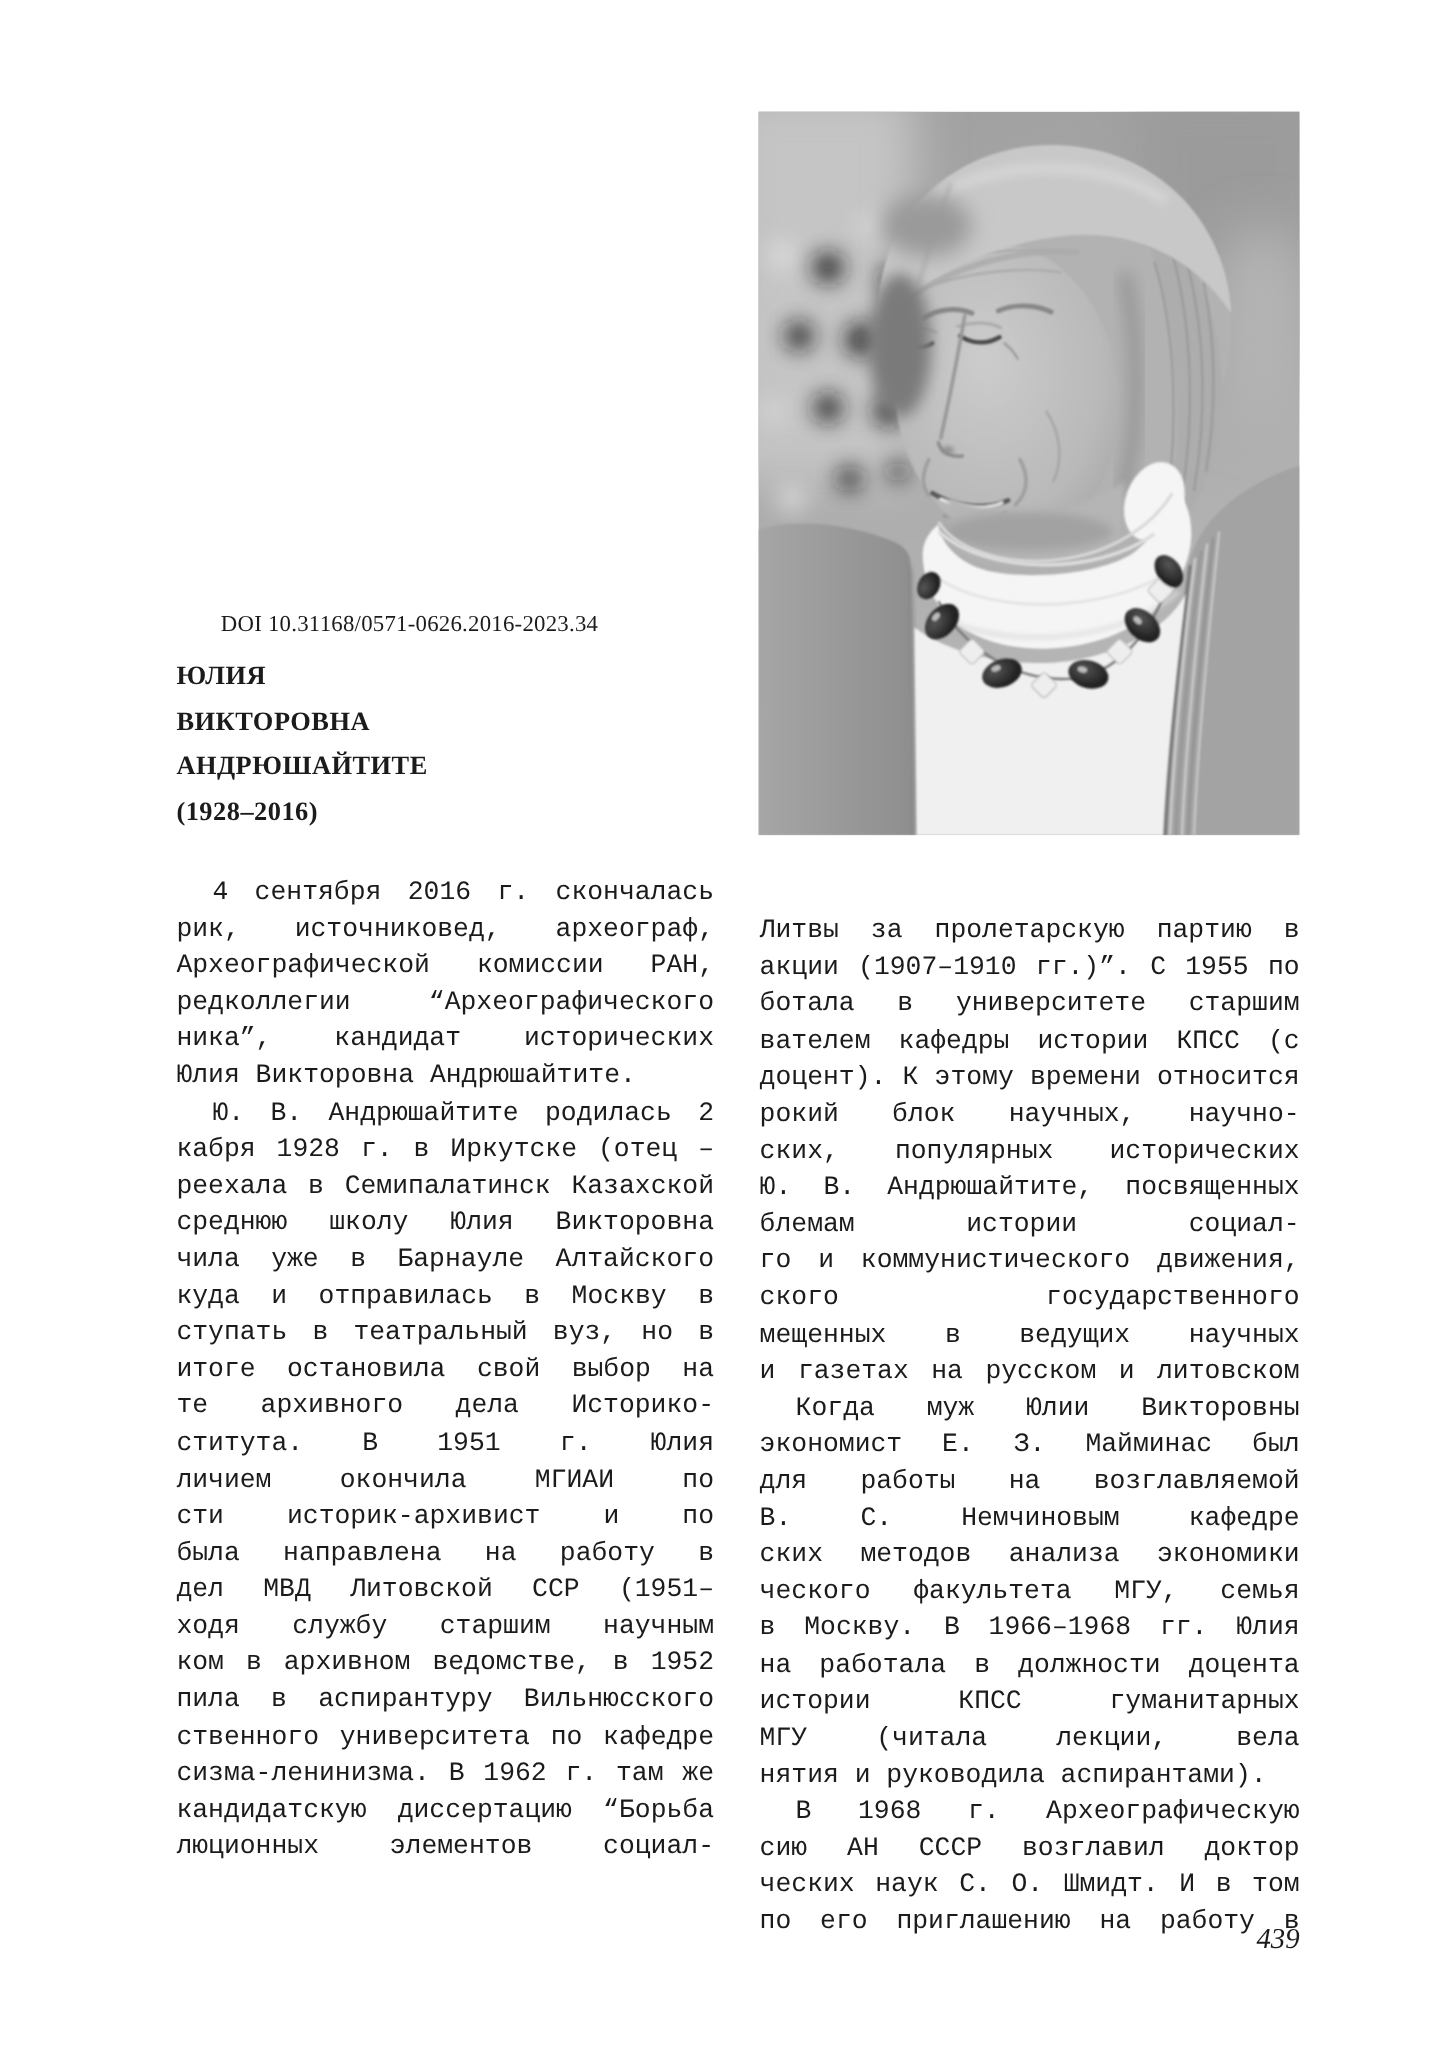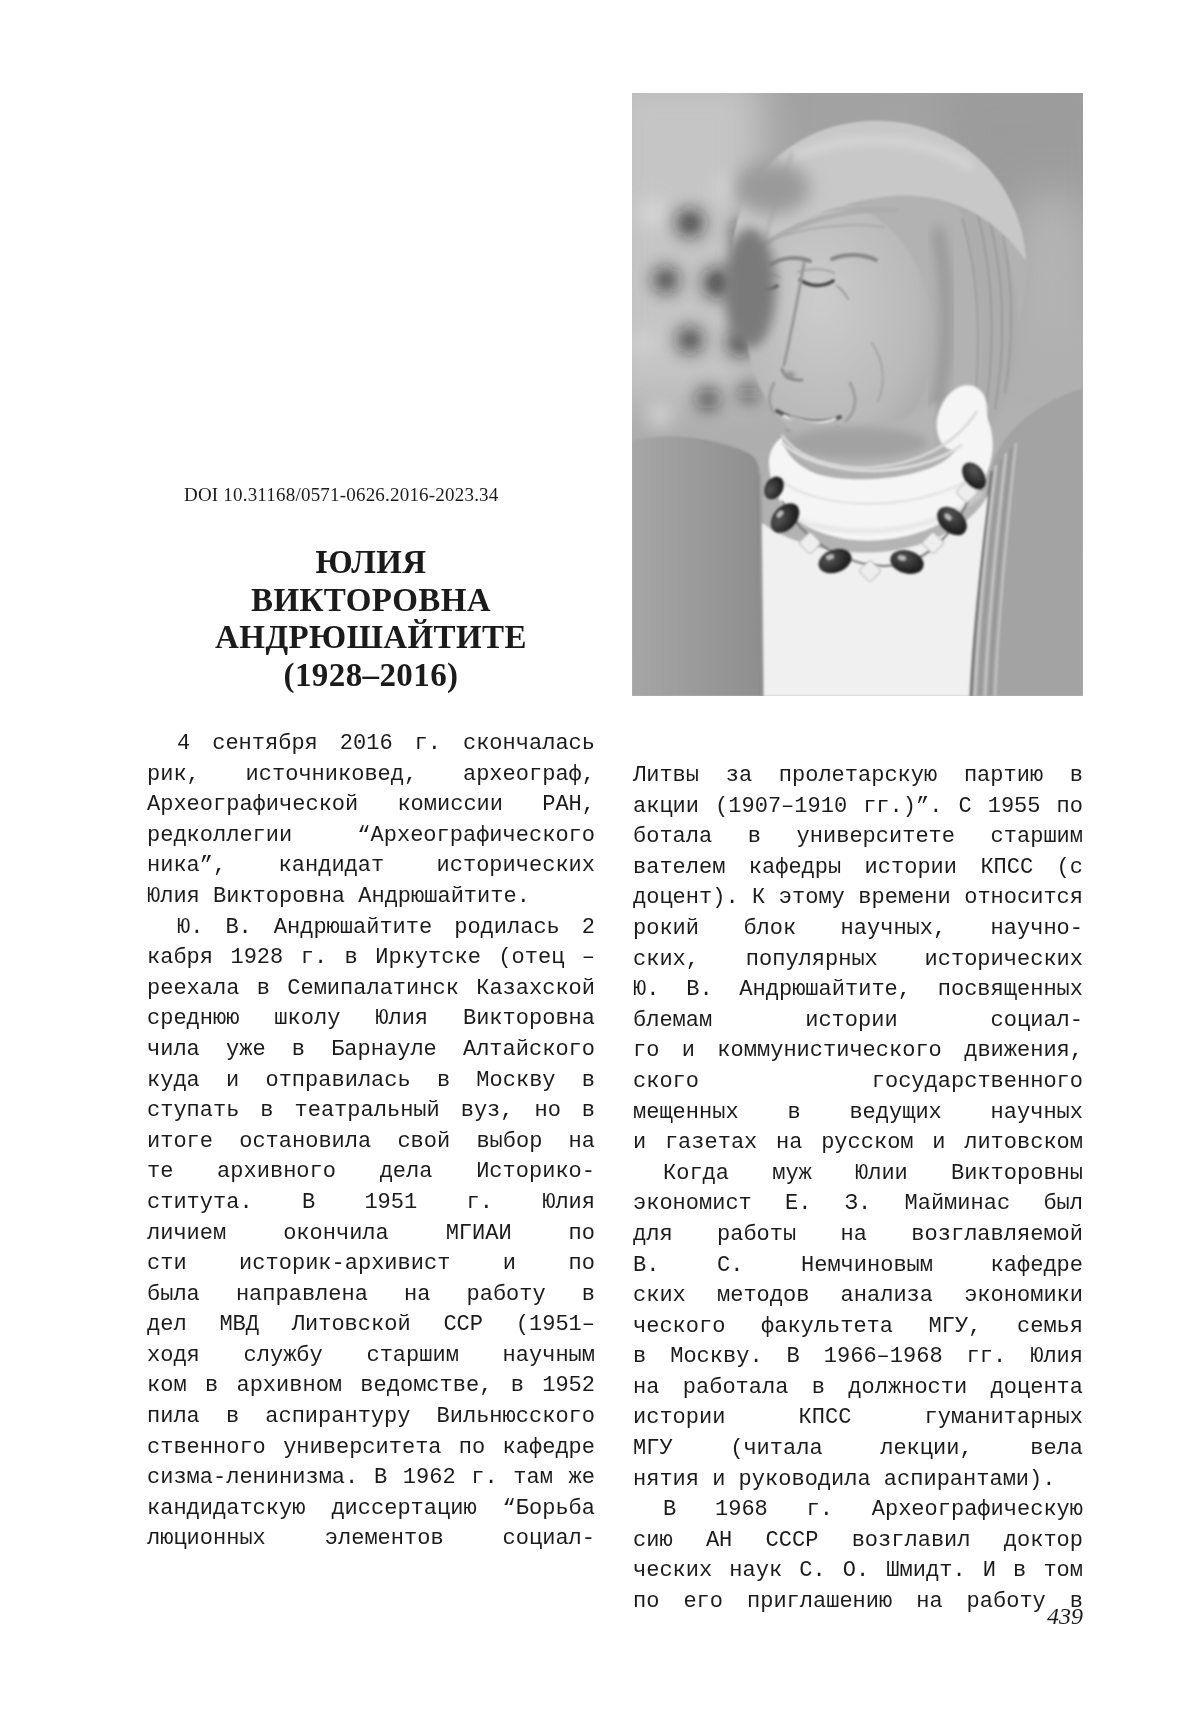--- a/index.html
+++ b/index.html
@@ -3,26 +3,26 @@
 <meta charset="utf-8">
 <style>
   html,body{margin:0;padding:0;}
   body{
     width:1200px;height:1719px;position:relative;overflow:hidden;
     background:#ffffff;color:#1b1b1b;
     font-family:"Liberation Serif", serif;
     -webkit-font-smoothing:antialiased;
   }
   .doi{
-    position:absolute;left:184px;top:484px;
+    position:absolute;left:184px;top:510px;
     font-size:19px;letter-spacing:.2px;white-space:nowrap;
   }
   .title{
     position:absolute;left:147px;top:544px;width:448px;
-    text-align:center;font-weight:bold;font-size:33px;line-height:37.7px;
+    text-align:left;font-weight:bold;font-size:22px;line-height:37.7px;
     letter-spacing:.4px;
   }
   .photo{
     position:absolute;left:632px;top:93px;width:451px;height:603px;
   }
   .photo svg{display:block;width:451px;height:603px;}
   .col{
     position:absolute;top:729px;font-size:22px;line-height:30.6px;
   }
   .col-left{left:147px;width:448px;}

